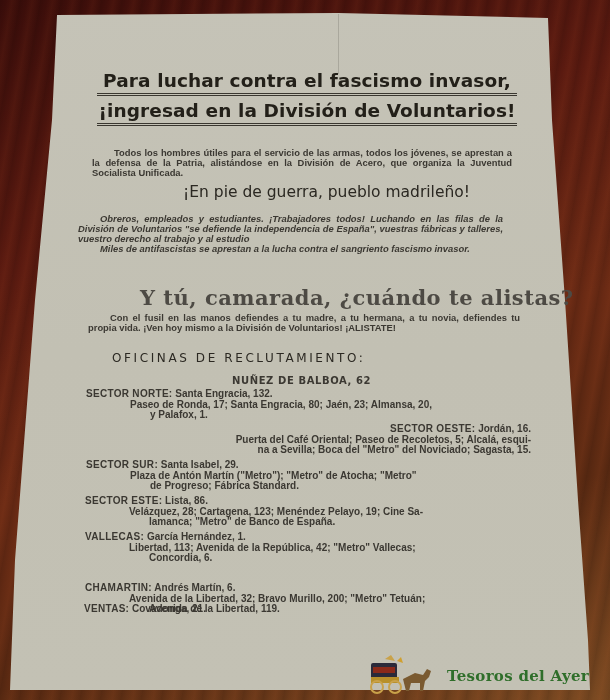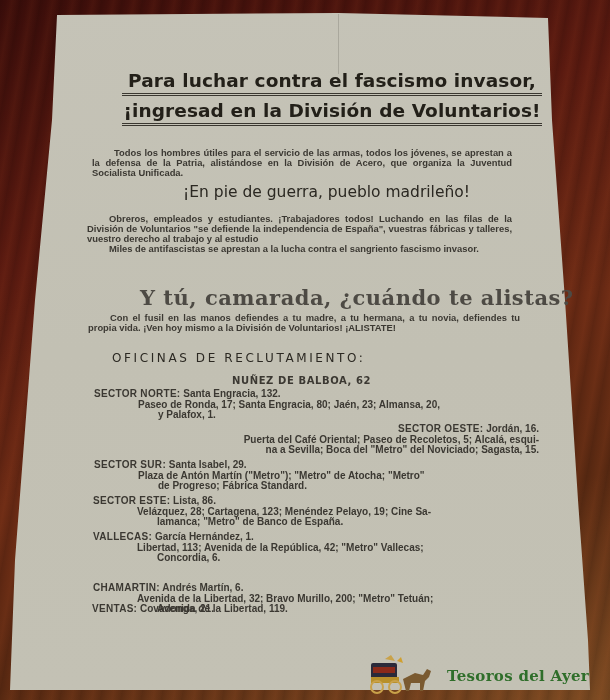--- a/index.html
+++ b/index.html
@@ -18,21 +18,21 @@
     clip-path: polygon(57px 15px, 338px 13px, 548px 18px, 552px 120px, 565px 300px, 578px 500px, 588px 640px, 590px 690px, 10px 690px, 15px 560px, 35px 300px, 52px 120px);
   }
   .content {
     position:absolute; left:0; top:0; width:610px; height:700px;
     color:#2e2b26;
   }
   .title {
     position:absolute; left:97px; width:420px; text-align:center;
     font-family:"DejaVu Sans", sans-serif; font-weight:bold; font-size:18.5px;
     color:#232019; letter-spacing:0.1px; white-space:nowrap;
-    padding-bottom:2px; border-bottom:3px double #3a3730;margin-left:25px;
+    padding-bottom:2px; border-bottom:3px double #3a3730;
   }
   .t1 { top:70px; }
   .t2 { top:100px; }
   .para {
     position:absolute; font-family:"Liberation Sans", sans-serif; font-weight:bold;
     font-size:9.4px; line-height:10px; color:#3b3832; text-align:justify;
   }
   .slogan {
     position:absolute; text-align:right; font-family:"DejaVu Sans", sans-serif;
     font-size:15.5px; color:#2b2822; white-space:nowrap;
@@ -41,21 +41,21 @@
   .offices-head {
     position:absolute; left:112px; top:351px; font-family:"DejaVu Sans", sans-serif;
     font-size:12px; letter-spacing:2.6px; color:#2b2822; white-space:nowrap;
   }
   .address-main {
     position:absolute; left:232px; top:375px; font-family:"DejaVu Sans", sans-serif;
     font-weight:bold; font-size:10px; letter-spacing:0.6px; color:#3b3832; white-space:nowrap;
   }
   .sector {
     position:absolute; font-family:"Liberation Sans", sans-serif; font-weight:bold;
-    font-size:10px; line-height:10.6px; color:#3b3832;margin-left:8px;
+    font-size:10px; line-height:10.6px; color:#3b3832;
   }
   .sector .head { white-space:nowrap; }
   .sector .name { letter-spacing:0.3px; }
   .sector .detail { padding-left:44px; }
   .sector .detail .cont { display:block; padding-left:20px; }
   .logo {
     position:absolute; left:365px; top:655px; width:75px; height:42px;
   }
   .brand {
     position:absolute; left:447px; top:667px; font-family:"DejaVu Serif", serif; font-weight:bold;
@@ -74,21 +74,21 @@
 
 <div class="content">
 
   <div class="title t1">Para luchar contra el fascismo invasor,</div>
   <div class="title t2">¡ingresad en la División de Voluntarios!</div>
 
   <div class="para" style="left:92px; top:148px; width:420px; text-indent:22px;">Todos los hombres útiles para el servicio de las armas, todos los jóvenes, se aprestan a la defensa de la Patria, alistándose en la División de Acero, que organiza la Juventud Socialista Unificada.</div>
 
   <div class="slogan" style="left:140px; top:183px; width:330px;">¡En pie de guerra, pueblo madrileño!</div>
 
-  <div class="para" style="left:87px; top:214px; width:425px;">
+  <div class="para" style="left:78px; top:214px; width:425px;font-style:italic;">
     <div style="text-indent:22px;">Obreros, empleados y estudiantes. ¡Trabajadores todos! Luchando en las filas de la División de Voluntarios "se defiende la independencia de España", vuestras fábricas y talleres, vuestro derecho al trabajo y al estudio</div>
     <div style="text-indent:22px;">Miles de antifascistas se aprestan a la lucha contra el sangriento fascismo invasor.</div>
   </div>
 
   <div class="slogan slogan2" style="left:140px; top:285px; width:330px;">Y tú, camarada, ¿cuándo te alistas?</div>
 
   <div class="para" style="left:88px; top:313px; width:432px; text-indent:22px;">Con el fusil en las manos defiendes a tu madre, a tu hermana, a tu novia, defiendes tu propia vida. ¡Ven hoy mismo a la División de Voluntarios! ¡ALISTATE!</div>
 
   <div class="offices-head">OFICINAS DE RECLUTAMIENTO:</div>
   <div class="address-main">NUÑEZ DE BALBOA, 62</div>

